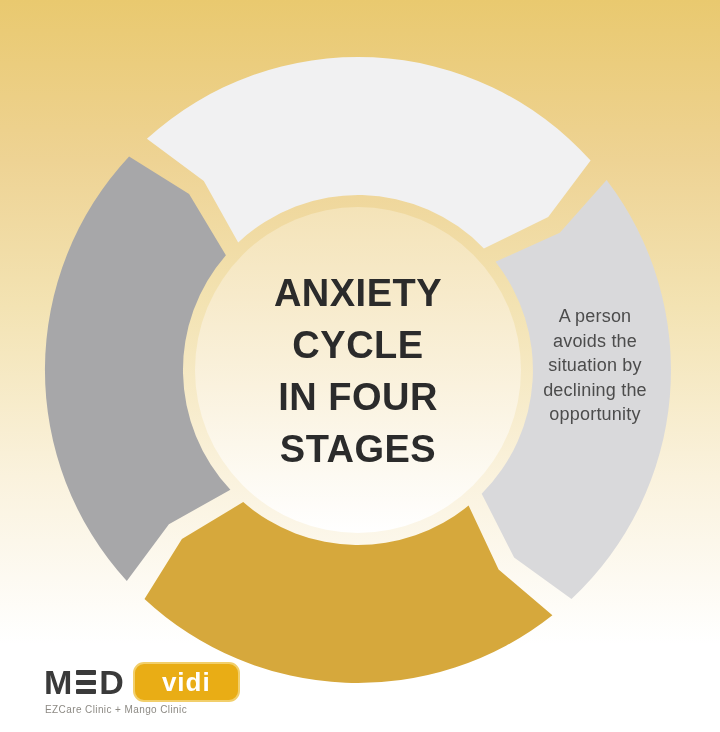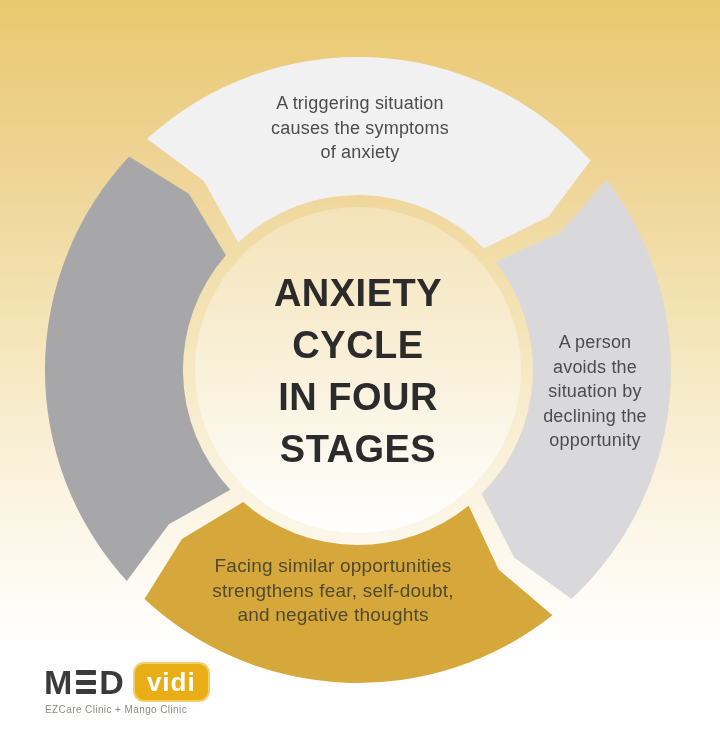--- a/index.html
+++ b/index.html
@@ -20,21 +20,21 @@
     position: absolute;
     transform: translate(-50%, -50%);
     text-align: center;
     white-space: pre-line;
     font-size: 18px;
     line-height: 24.5px;
     color: #4c4c4c;
     letter-spacing: 0.2px;
   }
   .seg-label.top    { left: 360px; top: 128px; width: 310px; }
-  .seg-label.right  { left: 595px; top: 365px; width: 185px; margin-top: 26px; }
+  .seg-label.right  { left: 595px; top: 365px; width: 185px; }
   .seg-label.bottom { left: 333px; top: 591px; width: 370px; font-size: 19px; color: #514a2e; }
   .seg-label.left   { left: 128px; top: 364px; width: 185px; color: #474747; }
 
   .center-title {
     position: absolute;
     left: 358px; top: 371px;
     transform: translate(-50%, -50%);
     text-align: center;
     white-space: pre-line;
     font-size: 38px;
@@ -68,21 +68,21 @@
     width: 20px;
     height: 24px;
     margin: 0 3px;
   }
   .logo-e i { display: block; height: 5px; background: #3a3a3a; border-radius: 1px; }
   .logo-vidi {
     display: inline-flex;
     align-items: center;
     justify-content: center;
     height: 36px;
-    padding: 0 12px;
+    padding: 0 27px;
     background: #e9ad15;
     border: 2px solid #f2cf6b;
     border-radius: 11px;
     color: #ffffff;
     font-size: 26px;
     font-weight: 700;
     letter-spacing: 1px;
   }
   .logo-tagline {
     position: absolute;
@@ -110,33 +110,27 @@
 
     <path d="M 606.6,179.9 A 313,313 0 0 1 571.5,598.9 L 514.1,557.5 L 481.7,493.7 A 175,175 0 0 0 495.5,261.8 L 559.8,232.8 Z" fill="#d9d9db"></path>
 
     <path d="M 552.4,615.3 A 313,313 0 0 1 144.5,598.9 L 181.9,538.9 L 243.2,502.1 A 175,175 0 0 0 468.6,505.6 L 498.6,569.4 Z" fill="#d6a83c"></path>
 
     <path d="M 126.8,581.1 A 313,313 0 0 1 129.1,156.5 L 189.1,193.9 L 225.9,255.2 A 175,175 0 0 0 230.4,489.8 L 168.9,524.2 Z" fill="#a7a7a9"></path>
 
     <circle cx="358" cy="370" r="163" fill="url(#centerGrad)"></circle>
   </svg>
 
-  <div class="seg-label top">A triggering situation
-causes the symptoms
-of anxiety</div>
 
   <div class="seg-label right">A person
 avoids the
 situation by
 declining the
 opportunity</div>
 
-  <div class="seg-label bottom">Facing similar opportunities
-strengthens fear, self-doubt,
-and negative thoughts</div>
 
 
   <div class="center-title">ANXIETY
 CYCLE
 IN FOUR
 STAGES</div>
 
   <div class="logo">
     <span class="logo-med">
       <span>M</span>

